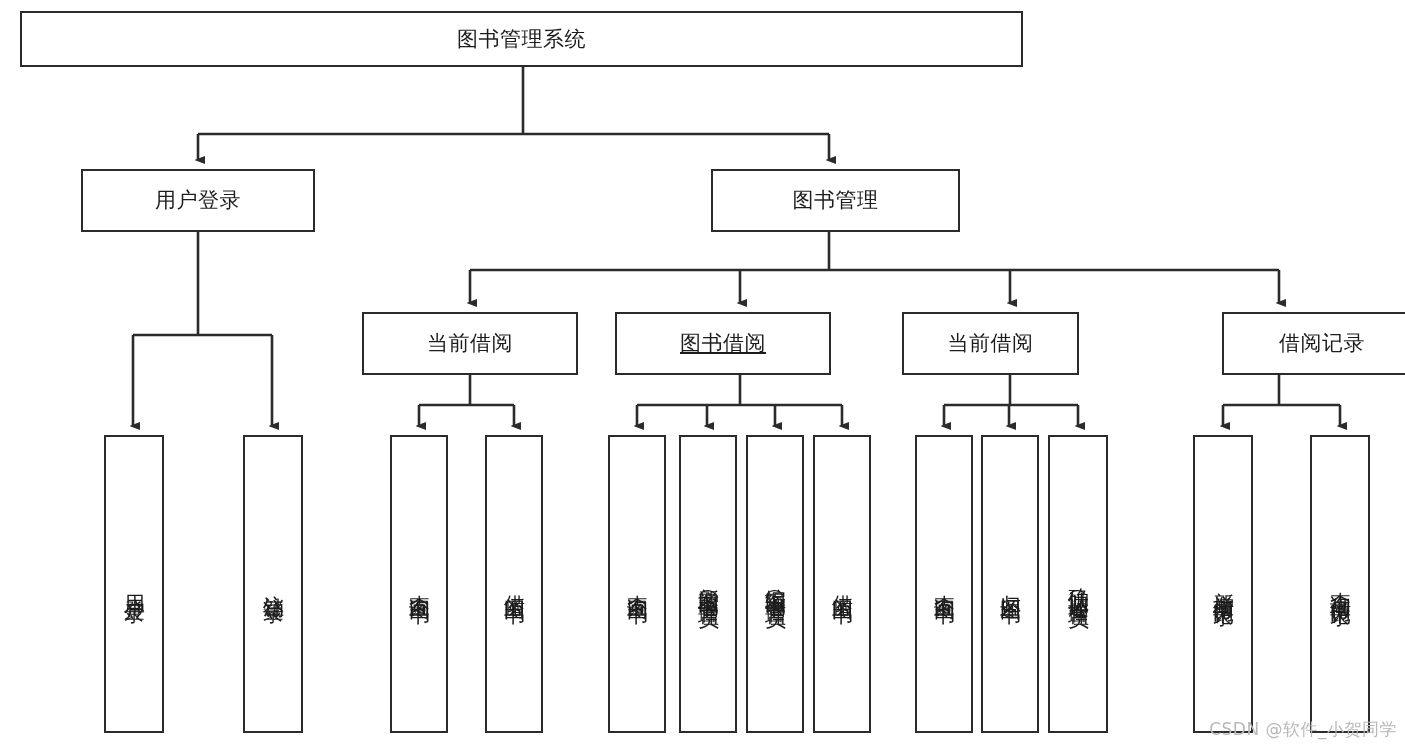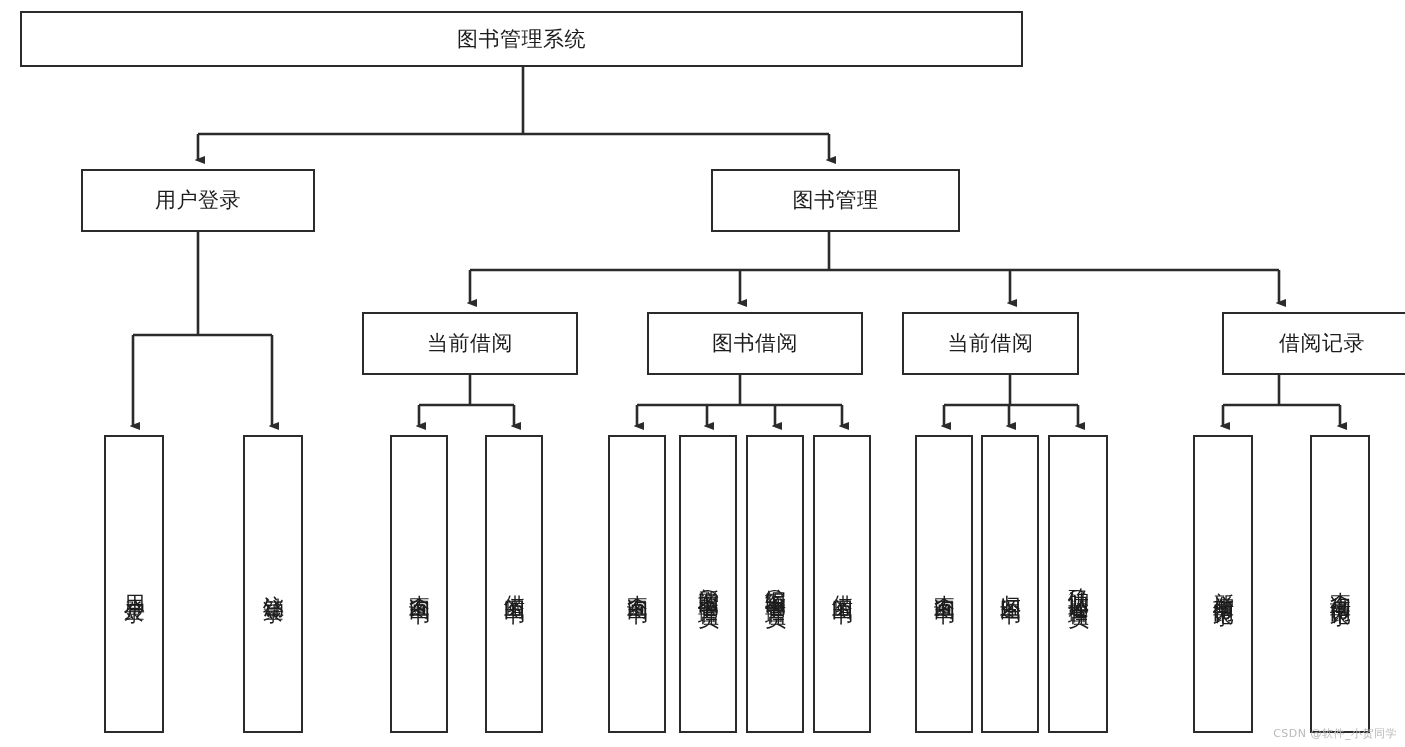--- a/index.html
+++ b/index.html
@@ -61,21 +61,21 @@
     font-size: 21px;
     letter-spacing: 3px;
     line-height: 1.0;
     white-space: normal;
     max-height: 100%;
   }
   .watermark {
     position: absolute;
     right: 8px;
     bottom: 6px;
-    font-size: 11px;
+    font-size: 17px;
     color: #b9b9b9;
     letter-spacing: 0.5px;
     white-space: nowrap;
     user-select: none;
   }
 </style>
 </head>
 <body>
 
 <div id="diagram-root">
@@ -140,21 +140,21 @@
   <div class="node horiz" style="left:81px; top:169px; width:234px; height:63px;">
     <span class="node-label">用户登录</span>
   </div>
   <div class="node horiz" style="left:711px; top:169px; width:249px; height:63px;">
     <span class="node-label">图书管理</span>
   </div>
 
   <div class="node horiz" style="left:362px; top:312px; width:216px; height:63px;">
     <span class="node-label">当前借阅</span>
   </div>
-  <div class="node horiz" style="left:647px; top:312px; width:216px; height:63px;">
+  <div class="node horiz" style="left:615px; top:312px; width:216px; height:63px;text-decoration:underline;">
     <span class="node-label">图书借阅</span>
   </div>
   <div class="node horiz" style="left:902px; top:312px; width:177px; height:63px;">
     <span class="node-label">当前借阅</span>
   </div>
   <div class="node horiz" style="left:1207px; top:312px; width:200px; height:63px;margin-left:15px;">
     <span class="node-label">借阅记录</span>
   </div>
 
   <div class="node vert" style="left:104px; top:435px; width:60px; height:298px;">

